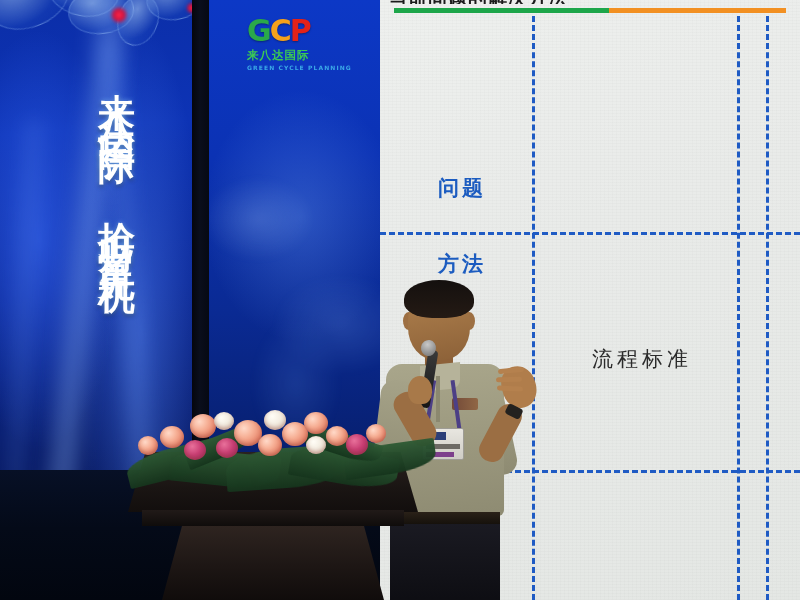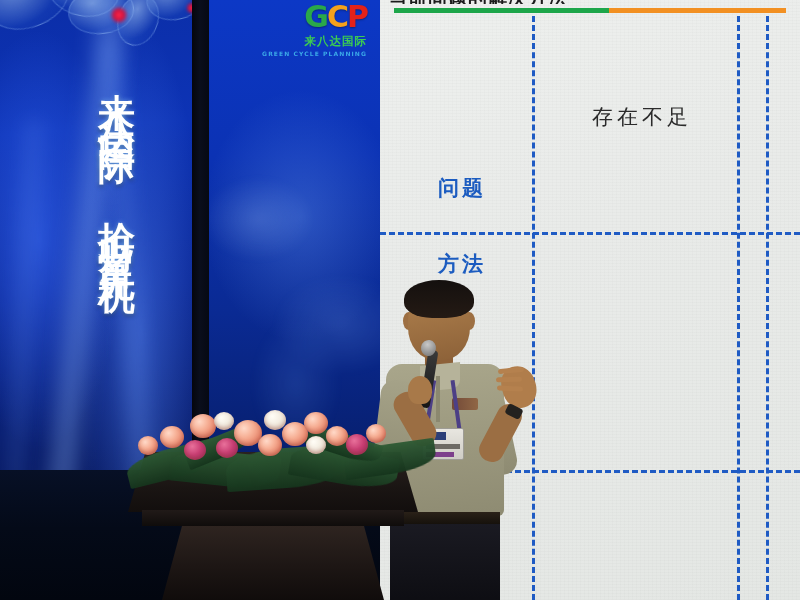--- a/index.html
+++ b/index.html
@@ -65,21 +65,21 @@
   }
   .bd-texture{
     position:absolute; left:-10px; top:120px; width:210px; height:330px;
     background:
       radial-gradient(ellipse 80px 60px at 30% 30%, rgba(170,205,255,.22), rgba(0,0,0,0) 70%),
       radial-gradient(ellipse 95px 70px at 70% 62%, rgba(140,185,255,.18), rgba(0,0,0,0) 72%),
       radial-gradient(ellipse 60px 90px at 48% 80%, rgba(110,160,245,.16), rgba(0,0,0,0) 74%);
     filter:blur(3px);
   }
 
-  .gcp{ position:absolute; left:247px; top:2px; width:120px; text-align:right; z-index:7; }
+  .gcp{ position:absolute; left:247px; top:16px; width:120px; text-align:left; z-index:7; }
   .gcp-letters{ font-family:"DejaVu Sans","Liberation Sans",sans-serif;
                 font-size:30px; font-weight:800; line-height:1; letter-spacing:-2px;
                 text-shadow:0 1px 2px rgba(0,0,0,.35); }
   .gcp-letters .g{ color:#2aa84a; }
   .gcp-letters .c{ color:#f5a11b; }
   .gcp-letters .p{ color:#e32219; }
   .gcp-cn{ color:#3ccb52; font-size:11.5px; font-weight:700; letter-spacing:1px;
            margin-top:2px; font-family:"DejaVu Sans",sans-serif; }
   .gcp-en{ color:#3ba9e8; font-size:6px; font-weight:700; letter-spacing:1.1px; margin-top:1px; }
 
@@ -230,23 +230,23 @@
       <div class="green"></div>
       <div class="orange"></div>
     </div>
 
     <div class="v-dash" style="left:152px;"></div>
     <div class="v-dash" style="left:357px;"></div>
     <div class="v-dash" style="left:386px;top:16px;"></div>
     <div class="h-dash" style="top:232px;"></div>
     <div class="h-dash" style="top:470px;"></div>
 
-    <div class="cell-label" style="left:212px;top:103px;">存在不足</div>
     <div class="cell-label blue" style="left:58px;top:174px;">问题</div>
     <div class="cell-label blue" style="left:58px;top:250px;">方法</div>
+    <div class="cell-label" style="left:212px;top:345px;">流程标准</div>
     <div class="cell-label" style="left:42px;top:438px;">范化</div>
   </div>
 
   <div class="floor"></div>
   <div class="floor-glow"></div>
 
   <div class="speaker">
     <div class="sp-arm-r"></div>
     <div class="sp-torso"></div>
     <div class="sp-arm-l"></div>

